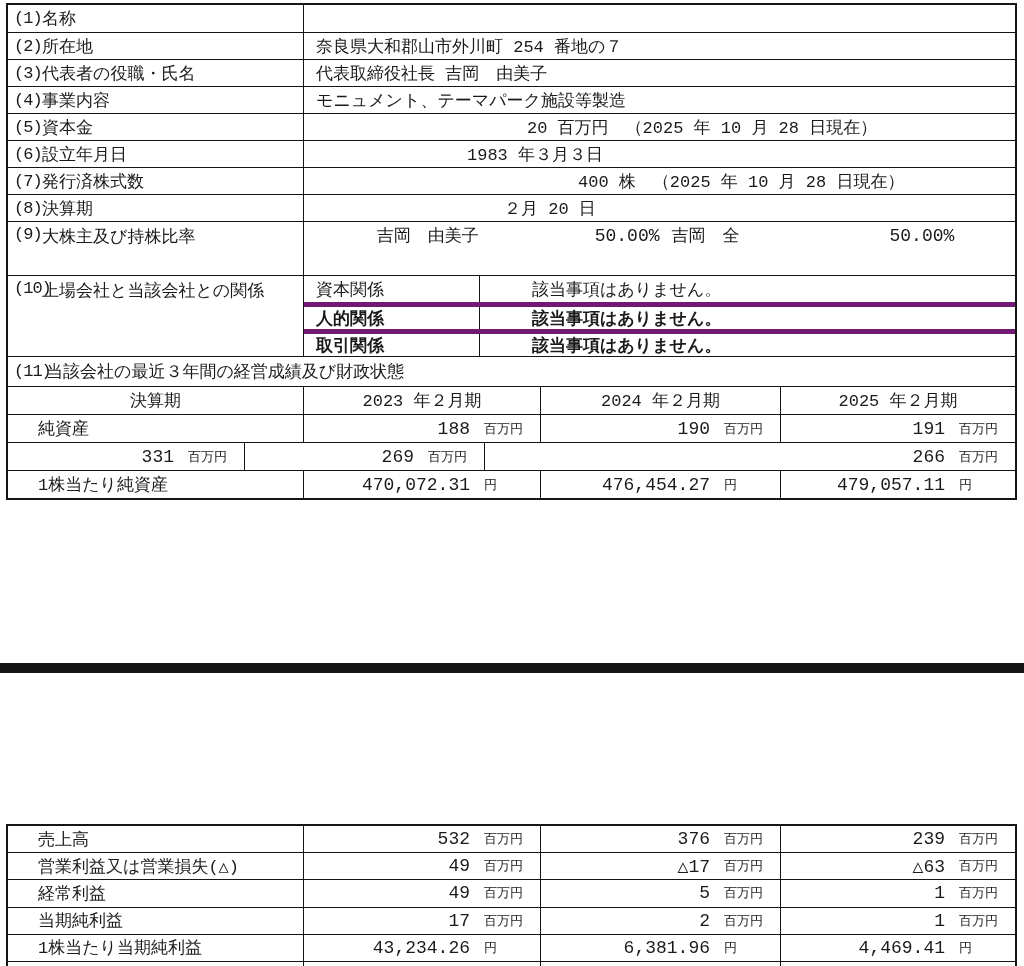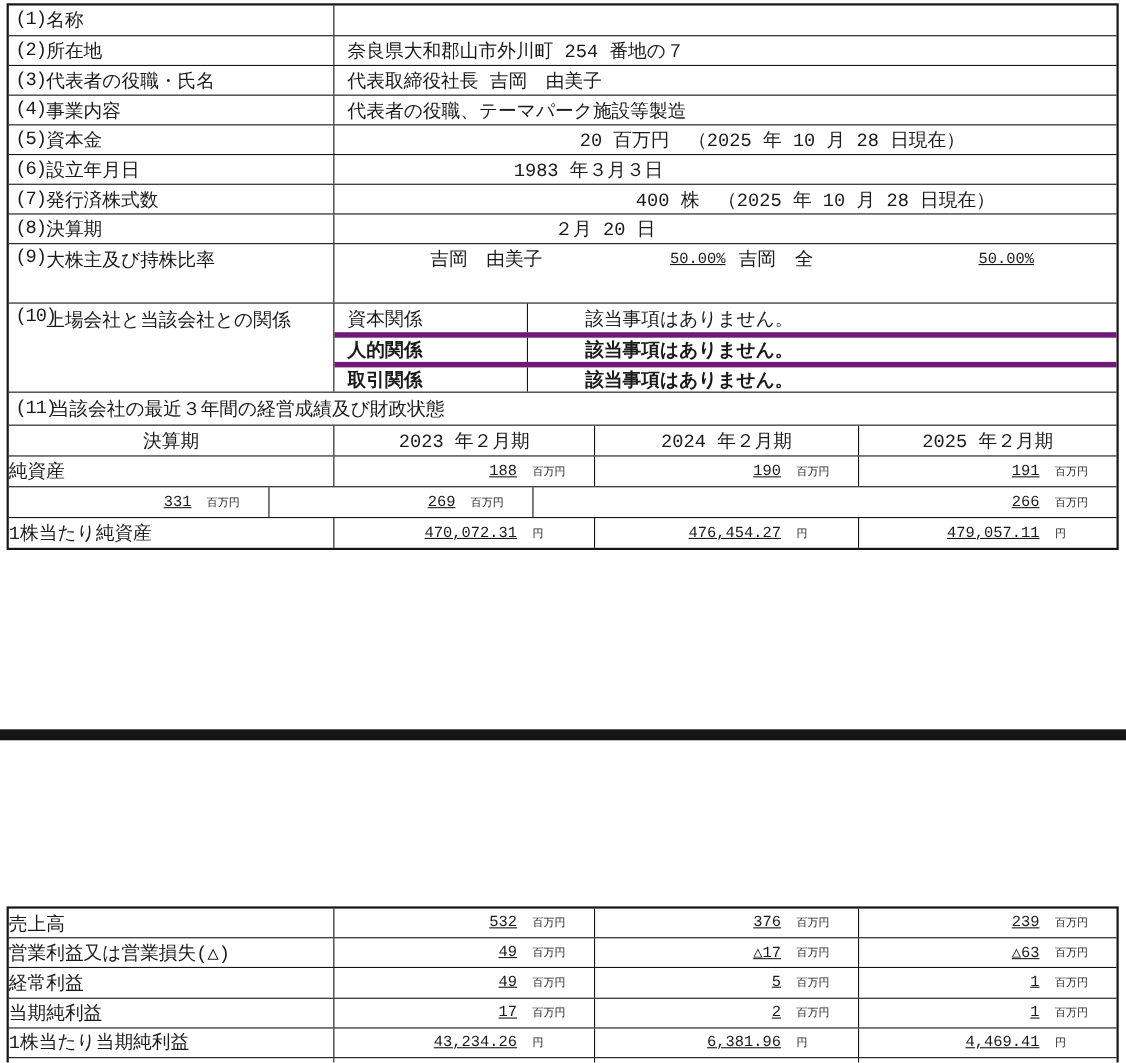--- a/index.html
+++ b/index.html
@@ -45,26 +45,26 @@
 
   
   .c-full{flex:1;padding-left:6px;}
 
   
   .fc1{width:296px;border-right:1px solid #151515;flex:none;}
   .fc2{width:237px;border-right:1px solid #151515;flex:none;}
   .fc3{width:240px;border-right:1px solid #151515;flex:none;}
   .fc4{flex:1;}
   .ctr{justify-content:center;padding-left:0;}
-  .lbl-pad{}
+  .lbl-pad{padding-left:30px;}
 
   
   .ncell{justify-content:flex-end;padding-right:12px;}
-  .num{font-size:14px;text-decoration:underline;}
-  .unit{font-size:10px;width:44px;margin-left:14px;flex:none;text-align:left;}
+  .num{font-size:18px;}
+  .unit{font-size:13px;width:44px;margin-left:14px;flex:none;text-align:left;}
 
   
   .divider-bar{position:absolute;left:0;top:663px;width:1024px;height:10px;background:#161616;}
 
   .tbl2{top:824px;height:166px;display:flex;flex-direction:column;}
   .tbl2 .trow{flex:1;height:auto;}
 </style>
 </head>
 <body>
 
@@ -95,21 +95,21 @@
       <div class="cell c-value">
         <span>代表取締役社長 吉岡　由美子</span>
       </div>
     </div>
     <div class="trow h27">
       <div class="cell c-label">
         <span class="rowno">(4)</span>
         <span>事業内容</span>
       </div>
       <div class="cell c-value">
-        <span>代表者の役職、テーマパーク施設等製造</span>
+        <span>モニュメント、テーマパーク施設等製造</span>
       </div>
     </div>
 
     <div class="trow h27">
       <div class="cell c-label">
         <span class="rowno">(5)</span>
         <span>資本金</span>
       </div>
       <div class="cell c-value ind5">
         <span>20 百万円　（2025 年 10 月 28 日現在）</span>

